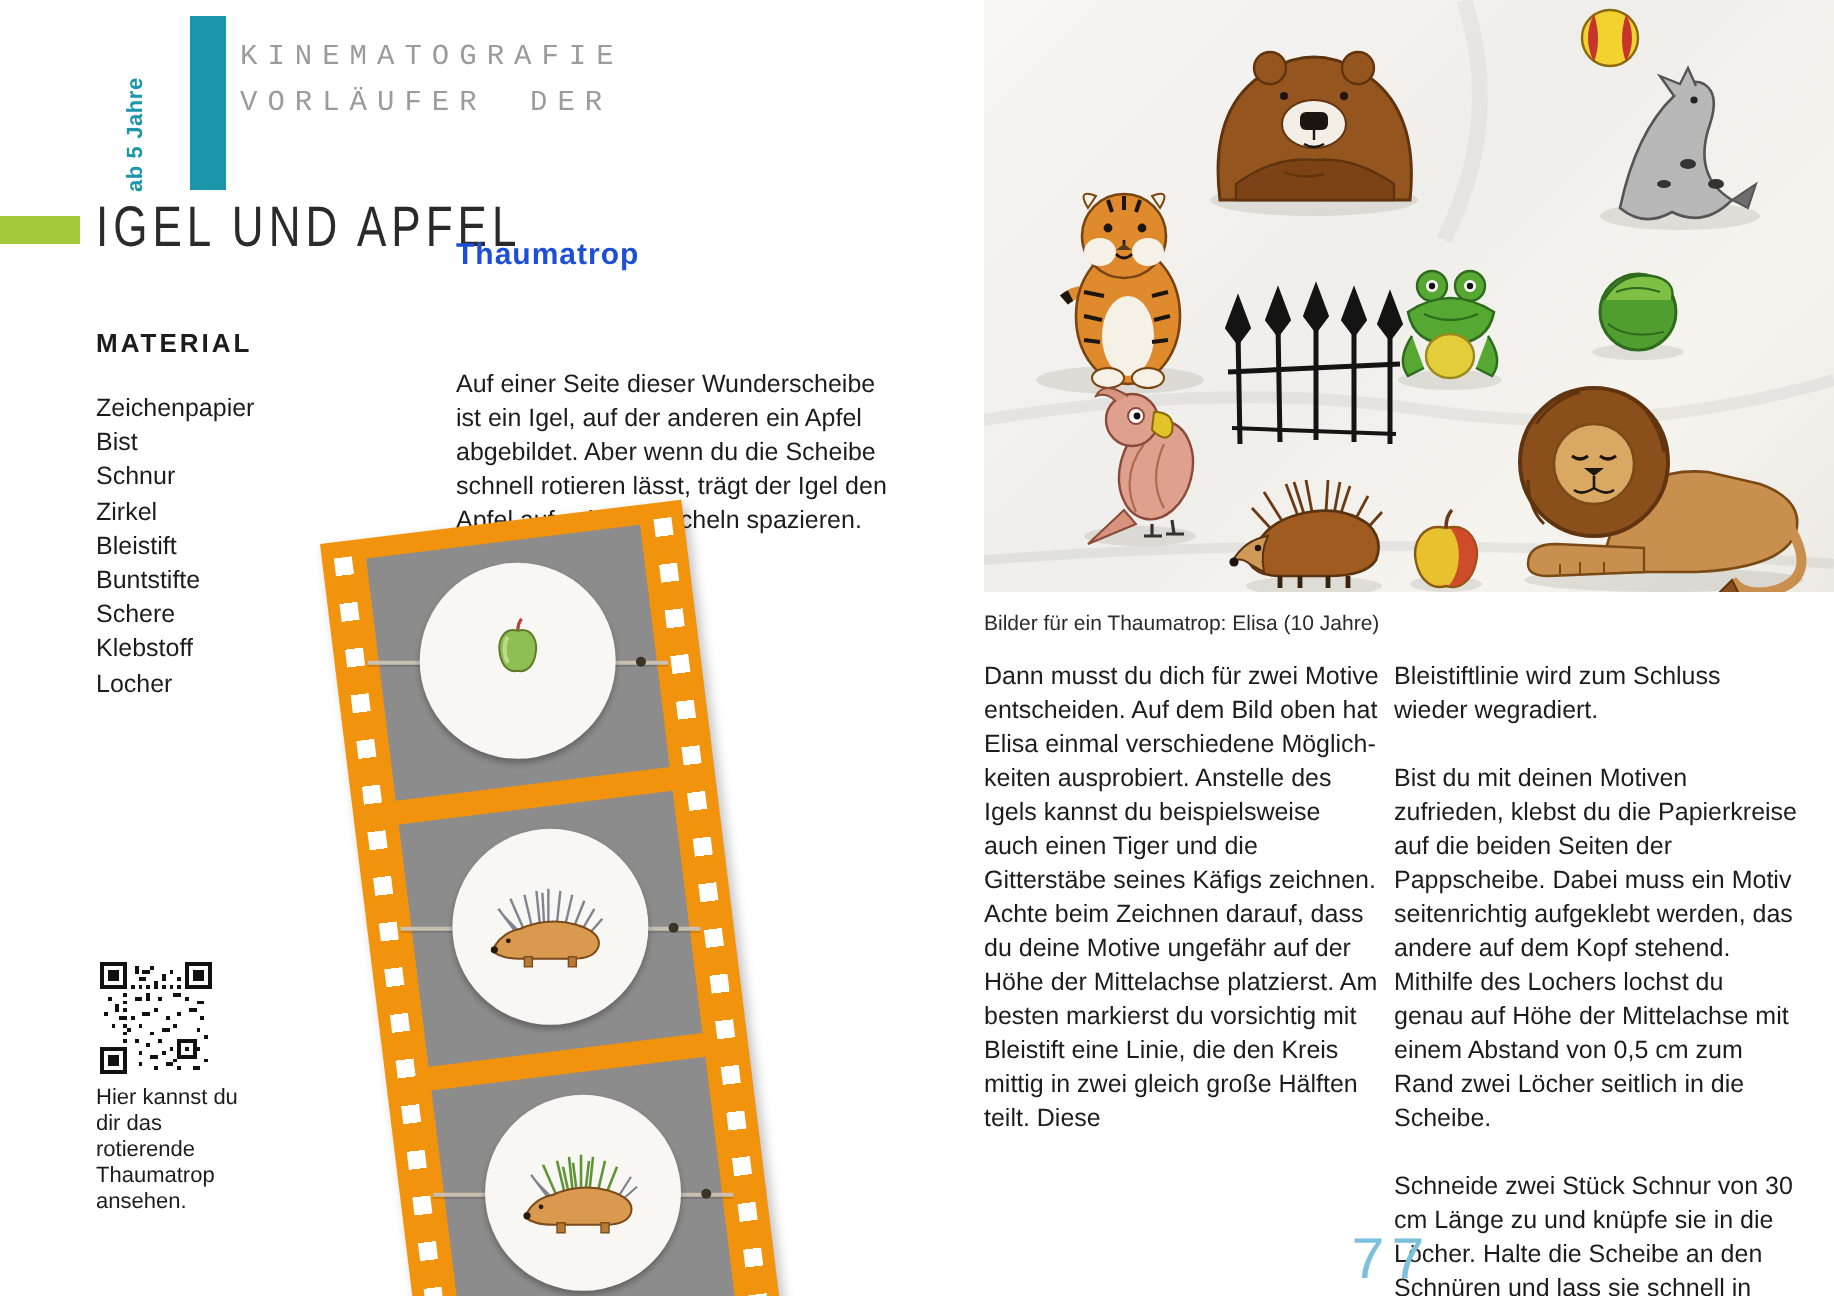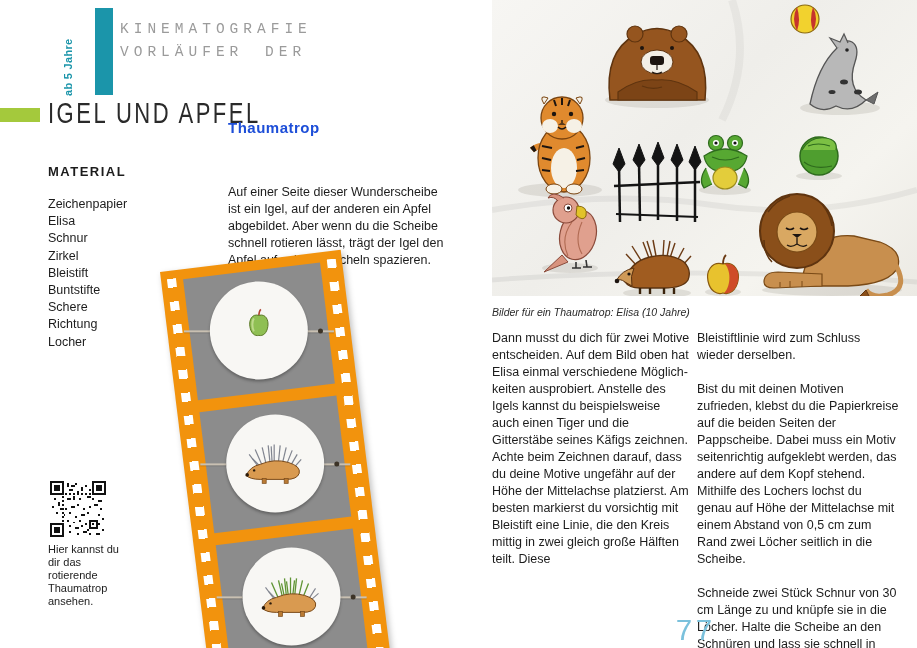--- a/index.html
+++ b/index.html
@@ -46,21 +46,21 @@
     background:#f8f7f4;box-shadow:0 2px 3px rgba(0,0,0,.3);transform:rotate(7deg);}
   .motif{position:absolute;}
 
   
   .qr{left:50px;top:481px;width:56px;height:56px;}
   .qr-caption{left:48px;top:543px;width:76px;font-size:11px;line-height:13px;}
 
   
   .photo{left:492px;top:0;width:425px;height:296px;
     background:linear-gradient(135deg,#f7f6f3 0%,#efeeea 45%,#f5f4ef 75%,#eceae4 100%);}
-  .figure-caption{left:492px;top:306px;font-size:10.5px;color:#2a2a2a;font-style:italic;}
+  .figure-caption{left:492px;top:306px;font-size:10.5px;color:#2a2a2a;}
   .col{top:330px;font-size:12.5px;line-height:17px;}
   .col p{margin:0 0 17px 0;}
   .col1{left:492px;width:198px;}
   .col2{left:697px;width:202px;}
   .page-number{left:650px;top:597px;width:90px;text-align:center;
     font-family:"Liberation Mono","DejaVu Sans Mono",monospace;
     font-size:30px;color:#7bc1dc;letter-spacing:2px;margin-top:18px;}
 </style>
 </head>
 <body>
@@ -72,27 +72,27 @@
   <div>VORLÄUFER DER</div>
 </div>
 
 <div class="abs green-bar"></div>
 <div class="abs main-title">IGEL UND APFEL</div>
 <div class="abs sub-title">Thaumatrop</div>
 
 <div class="abs material-heading">MATERIAL</div>
 <div class="abs material-list">
   <div>Zeichenpapier</div>
-  <div>Elisa</div>
+  <div>Bist</div>
   <div>Schnur</div>
   <div>Zirkel</div>
   <div>Bleistift</div>
   <div>Buntstifte</div>
   <div>Schere</div>
-  <div>Richtung</div>
+  <div>Klebstoff</div>
   <div>Locher</div>
 </div>
 
 <div class="abs intro">Auf einer Seite dieser Wunderscheibe ist ein Igel, auf der anderen ein Apfel abge­bildet. Aber wenn du die Scheibe schnell rotieren lässt, trägt der Igel den Apfel auf seinen Stacheln spazieren.</div>
 
 <div class="abs filmstrip">
   <div class="sprockets sl"></div>
   <div class="sprockets sr"></div>
 
   <div class="frame f1">
@@ -419,18 +419,18 @@
     </g>
   </svg>
 </div>
 
 <div class="abs figure-caption">Bilder für ein Thaumatrop: Elisa (10 Jahre)</div>
 
 <div class="abs col col1">
   <p>Dann musst du dich für zwei Motive entscheiden. Auf dem Bild oben hat Elisa einmal verschiedene Möglich­keiten ausprobiert. Anstelle des Igels kannst du beispielsweise auch einen Tiger und die Gitterstäbe seines Käfigs zeichnen. Achte beim Zeichnen da­rauf, dass du deine Motive ungefähr auf der Höhe der Mittelachse platzierst. Am besten markierst du vorsichtig mit Bleistift eine Linie, die den Kreis mittig in zwei gleich große Hälften teilt. Diese</p>
 </div>
 <div class="abs col col2">
-  <p>Bleistiftlinie wird zum Schluss wieder derselben.</p>
+  <p>Bleistiftlinie wird zum Schluss wieder wegradiert.</p>
   <p>Bist du mit deinen Motiven zufrieden, klebst du die Papierkreise auf die beiden Seiten der Pappscheibe. Dabei muss ein Motiv seitenrichtig aufgeklebt werden, das andere auf dem Kopf stehend. Mithilfe des Lochers lochst du genau auf Höhe der Mittelachse mit einem Abstand von 0,5 cm zum Rand zwei Löcher seitlich in die Scheibe.</p>
   <p>Schneide zwei Stück Schnur von 30 cm Länge zu und knüpfe sie in die Löcher. Halte die Scheibe an den Schnüren und lass sie schnell in eine Richtung rotieren.</p>
 </div>
 
 <div class="abs page-number">77</div>
 
 </body></html>

